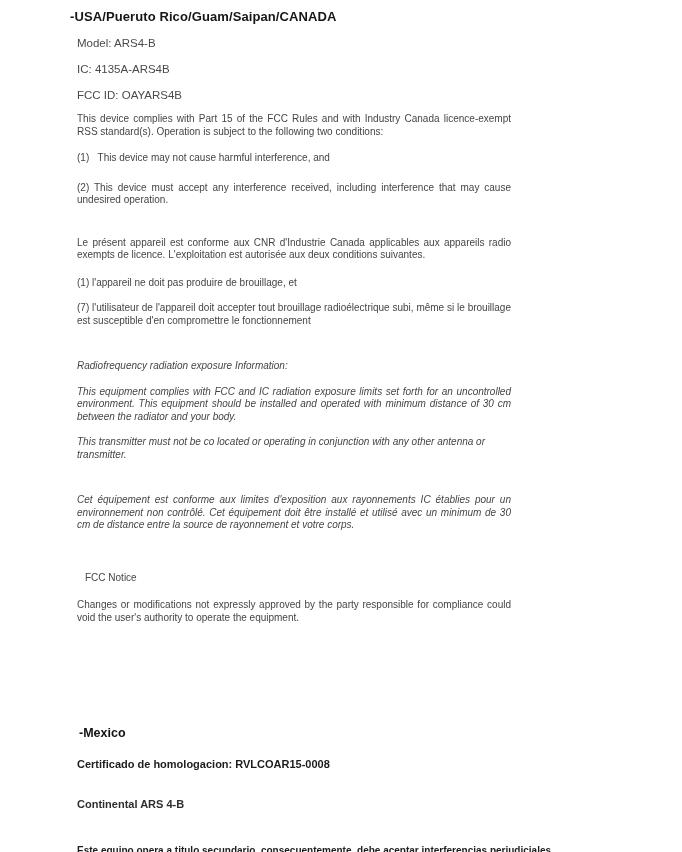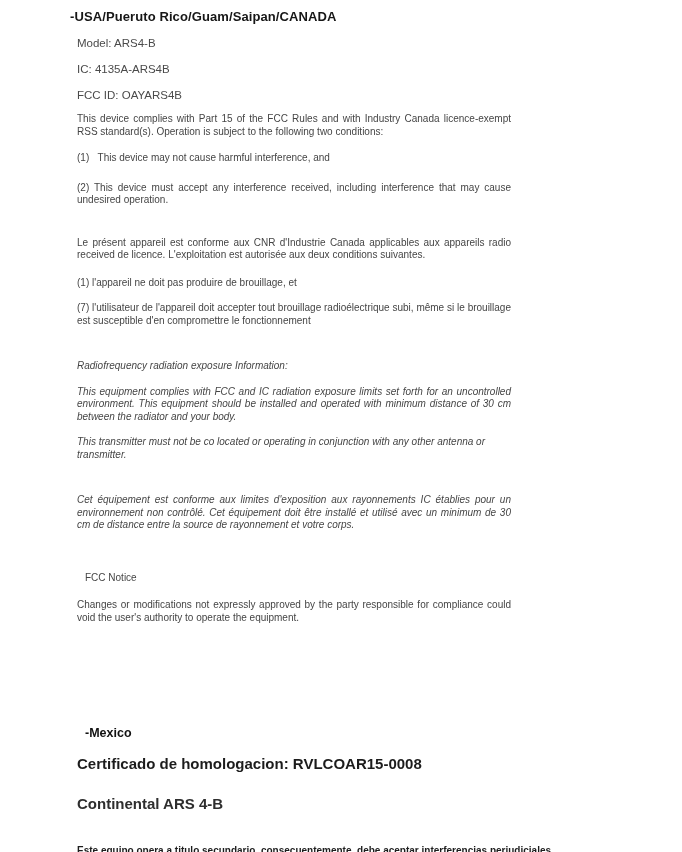--- a/index.html
+++ b/index.html
@@ -55,24 +55,24 @@
   .mt17 { margin-top: 17px; }
   .mt30 { margin-top: 30px; }
   .mt33 { margin-top: 33px; }
   .mt40 { margin-top: 40px; padding-left: 8px; }
   
   .mx-heading {
     font-size: 12.5px;
     line-height: 15px;
     font-weight: bold;
     color: #121212;
-    margin: 102px 0 0 8px;
+    margin: 102px 0 0 2px;
   }
   .mx-line {
-    font-size: 15px;
+    font-size: 11px;
     line-height: 12px;
     font-weight: bold;
     color: #1c1c1c;
     margin-top: 17px;
   }
   .mx-line.lighter { color: #2e2e2e; margin-top: 28px; }
   .mx-notice {
     font-size: 10px;
     line-height: 12px;
     font-weight: bold;
@@ -90,21 +90,21 @@
   <div class="region-heading">-USA/Pueruto Rico/Guam/Saipan/CANADA</div>
 
   <div class="meta-line">Model: ARS4-B</div>
   <div class="meta-line">IC: 4135A-ARS4B</div>
   <div class="meta-line">FCC ID: OAYARS4B</div>
 
   <p class="body-par just mt11">This device complies with Part 15 of the FCC Rules and with Industry Canada licence-exempt RSS standard(s). Operation is subject to the following two conditions:</p>
   <p class="body-par mt14">(1)&nbsp;&nbsp;&nbsp;This device may not cause harmful interference, and</p>
   <p class="body-par just mt17">(2) This device must accept any interference received, including interference that may cause undesired operation.</p>
 
-  <p class="body-par just mt30">Le présent appareil est conforme aux CNR d'Industrie Canada applicables aux appareils radio received de licence. L'exploitation est autorisée aux deux conditions suivantes.</p>
+  <p class="body-par just mt30">Le présent appareil est conforme aux CNR d'Industrie Canada applicables aux appareils radio exempts de licence. L'exploitation est autorisée aux deux conditions suivantes.</p>
   <p class="body-par mt15">(1) l'appareil ne doit pas produire de brouillage, et</p>
   <p class="body-par just mt13">(7) l'utilisateur de l'appareil doit accepter tout brouillage radioélectrique subi, même si le brouillage est susceptible d'en compromettre le fonctionnement</p>
 
   <p class="body-par it mt33">Radiofrequency radiation exposure Information:</p>
   <p class="body-par it just mt13">This equipment complies with FCC and IC radiation exposure limits set forth for an uncontrolled environment. This equipment should be installed and operated with minimum distance of 30 cm between the radiator and your body.</p>
   <p class="body-par it mt13">This transmitter must not be co located or operating in conjunction with any other antenna or transmitter.</p>
 
   <p class="body-par it just mt33">Cet équipement est conforme aux limites d'exposition aux rayonnements IC établies pour un environnement non contrôlé. Cet équipement doit être installé et utilisé avec un minimum de 30 cm de distance entre la source de rayonnement et votre corps.</p>
 
   <p class="body-par mt40">FCC Notice</p>

